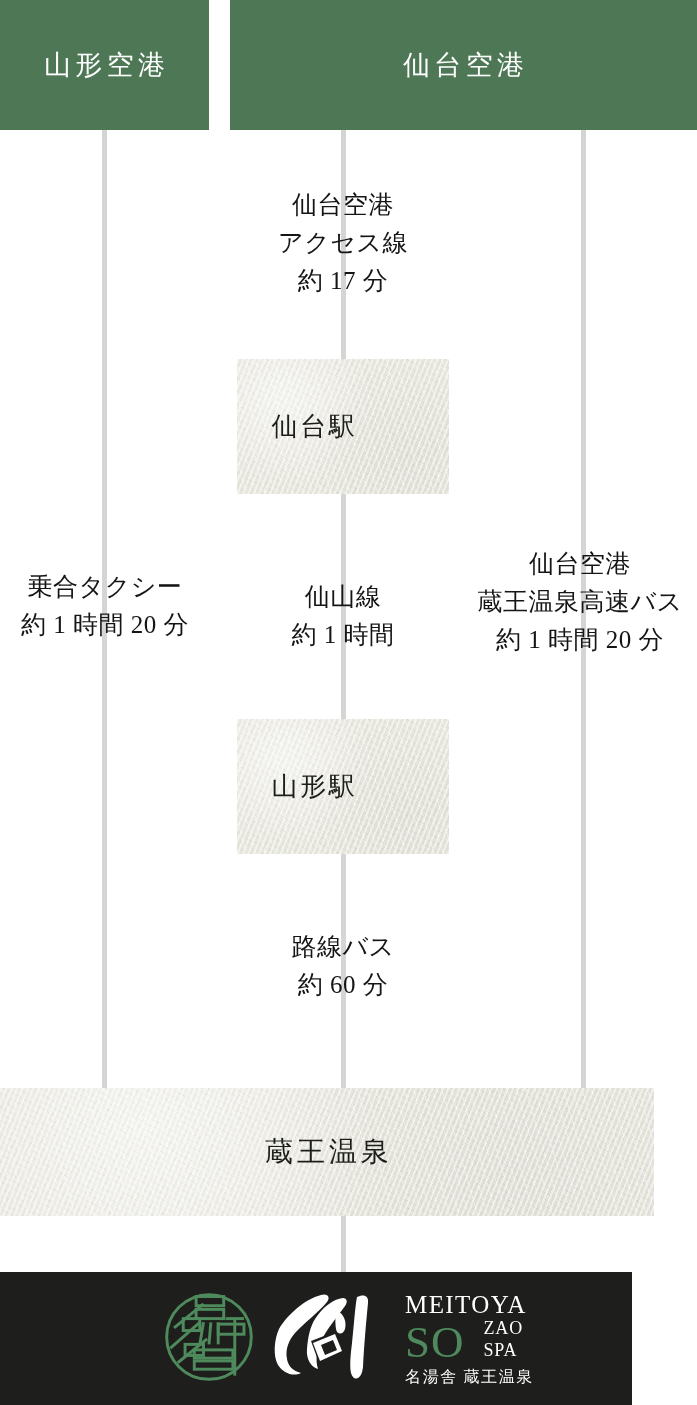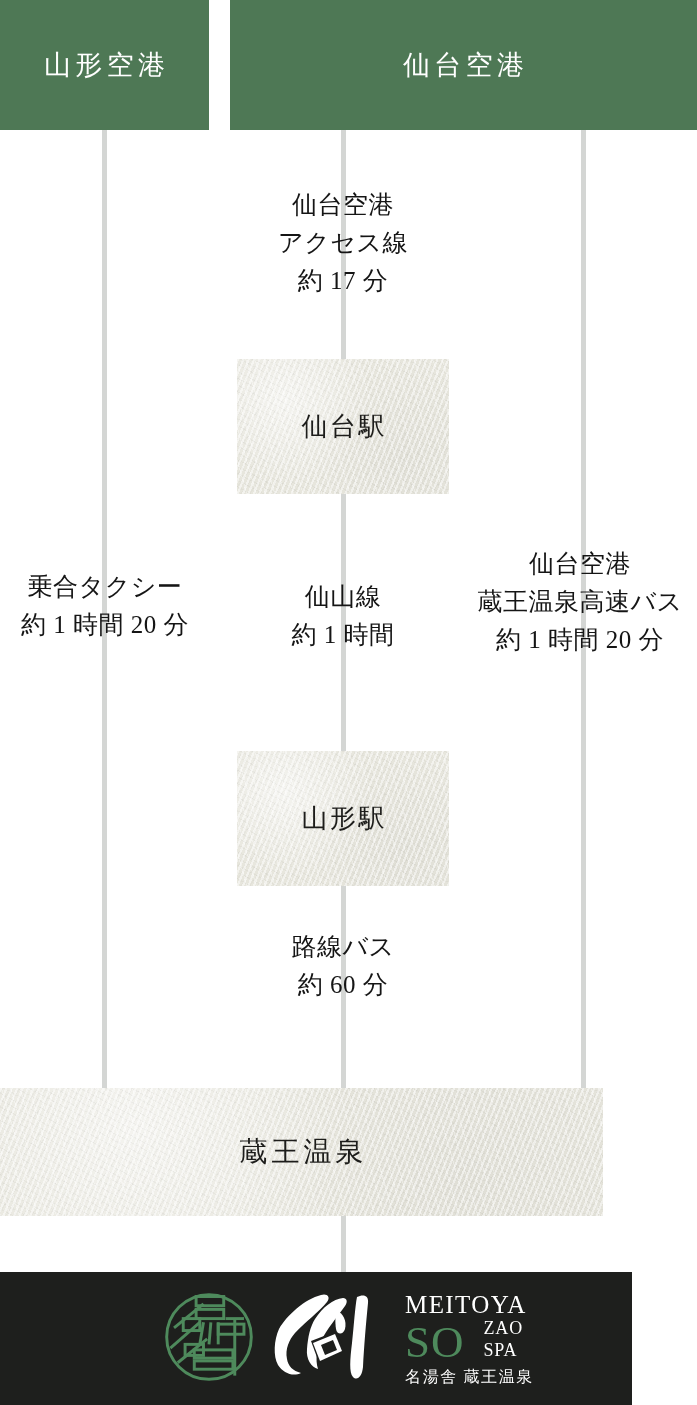--- a/index.html
+++ b/index.html
@@ -54,36 +54,36 @@
       repeating-linear-gradient(28deg,  rgba(0,0,0,.030) 0 1px, rgba(0,0,0,0) 1px 6px),
       repeating-linear-gradient(74deg,  rgba(255,255,255,.35) 0 1px, rgba(0,0,0,0) 1px 9px),
       repeating-linear-gradient(-54deg, rgba(0,0,0,.022) 0 1px, rgba(0,0,0,0) 1px 7px),
       radial-gradient(circle at 22% 30%, rgba(255,255,255,.55), rgba(0,0,0,0) 45%),
       radial-gradient(circle at 78% 72%, rgba(0,0,0,.030), rgba(0,0,0,0) 50%);
   }
   .station-box{
     position:absolute;
     display:flex;
     align-items:center;
-    justify-content:center;
+    padding-left:32px;
   }
   .station-box .label{
     color:#1d1d1b;
     font-size:26px;
     letter-spacing:.10em;
     text-indent:.10em;
     line-height:1;
     white-space:nowrap;
   }
   #station-sendai  { left:237px; top:359px; width:212px; height:135px; }
-  #station-yamagata{ left:237px; top:719px; width:212px; height:135px;margin-top:32px; }
+  #station-yamagata{ left:237px; top:719px; width:212px; height:135px; }
 
   #destination-zao{
     position:absolute;
-    left:0; top:1088px; width:603px; height:128px;
+    left:0; top:1088px; width:654px; height:128px;
     display:flex; align-items:center; justify-content:center;
   }
   #destination-zao .label{
     color:#1d1d1b;
     font-size:28px;
     letter-spacing:.14em;
     text-indent:.14em;
     line-height:1;
     white-space:nowrap;
   }

